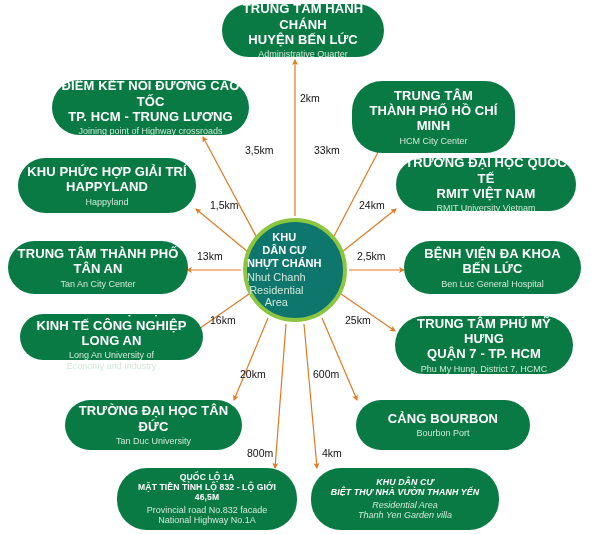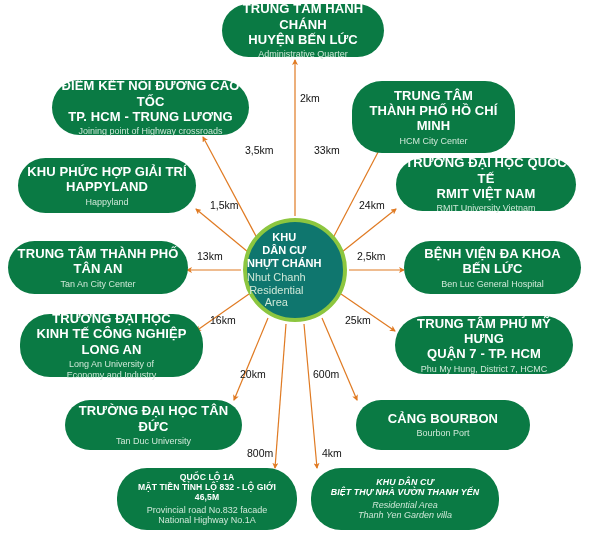--- a/index.html
+++ b/index.html
@@ -162,21 +162,21 @@
 TÂN AN</div>
     <div class="subtitle">Tan An City Center</div>
   </div>
 
   <div class="node" style="left:404px; top:241px; width:177px; height:53px;">
     <div class="title">BỆNH VIỆN ĐA KHOA
 BẾN LỨC</div>
     <div class="subtitle">Ben Luc General Hospital</div>
   </div>
 
-  <div class="node" style="left:20px; top:314px; width:183px; height:63px;">
+  <div class="node" style="left:20px; top:314px; width:183px; height:46px;">
     <div class="title">TRƯỜNG ĐẠI HỌC
 KINH TẾ CÔNG NGHIỆP LONG AN</div>
     <div class="subtitle">Long An University of
 Economy and Industry</div>
   </div>
 
   <div class="node" style="left:395px; top:316px; width:178px; height:58px;">
     <div class="title">TRUNG TÂM PHÚ MỸ HƯNG
 QUẬN 7 - TP. HCM</div>
     <div class="subtitle">Phu My Hung, District 7, HCMC</div>

